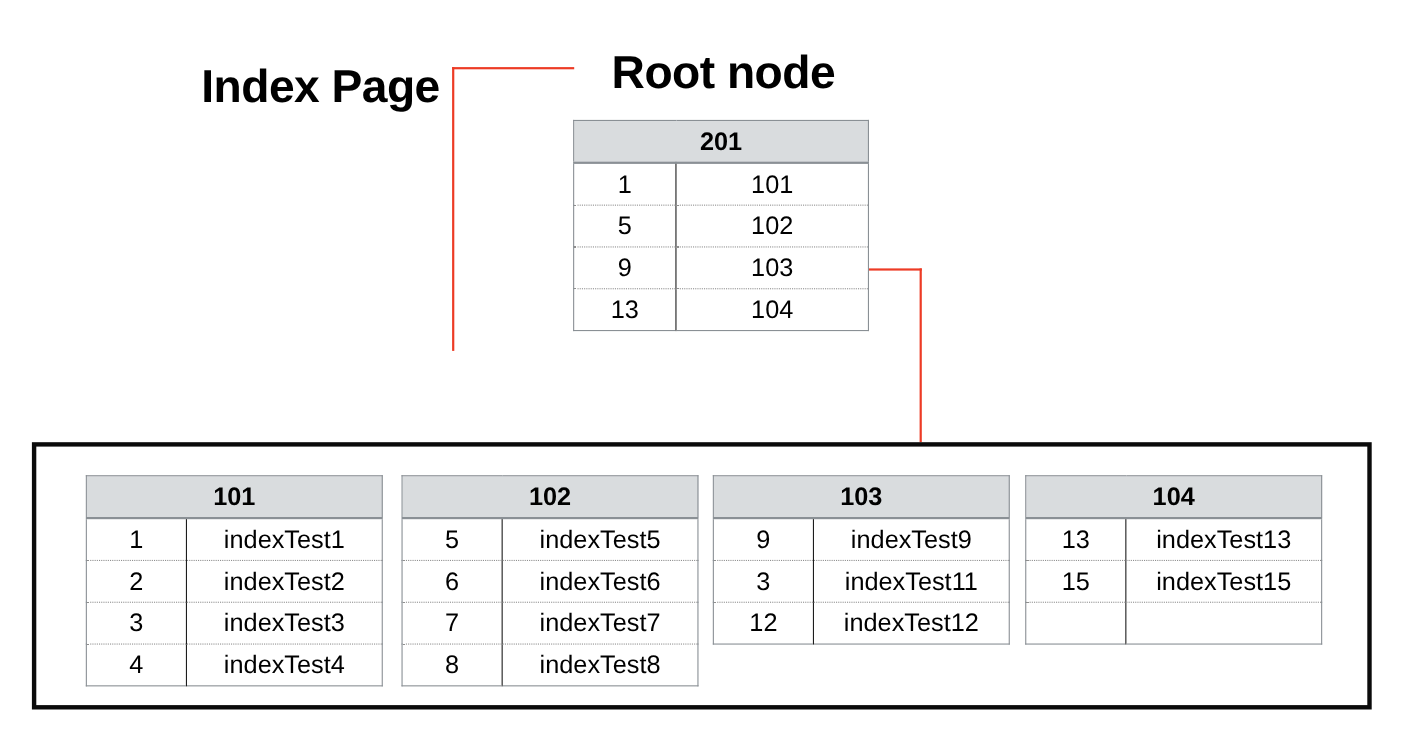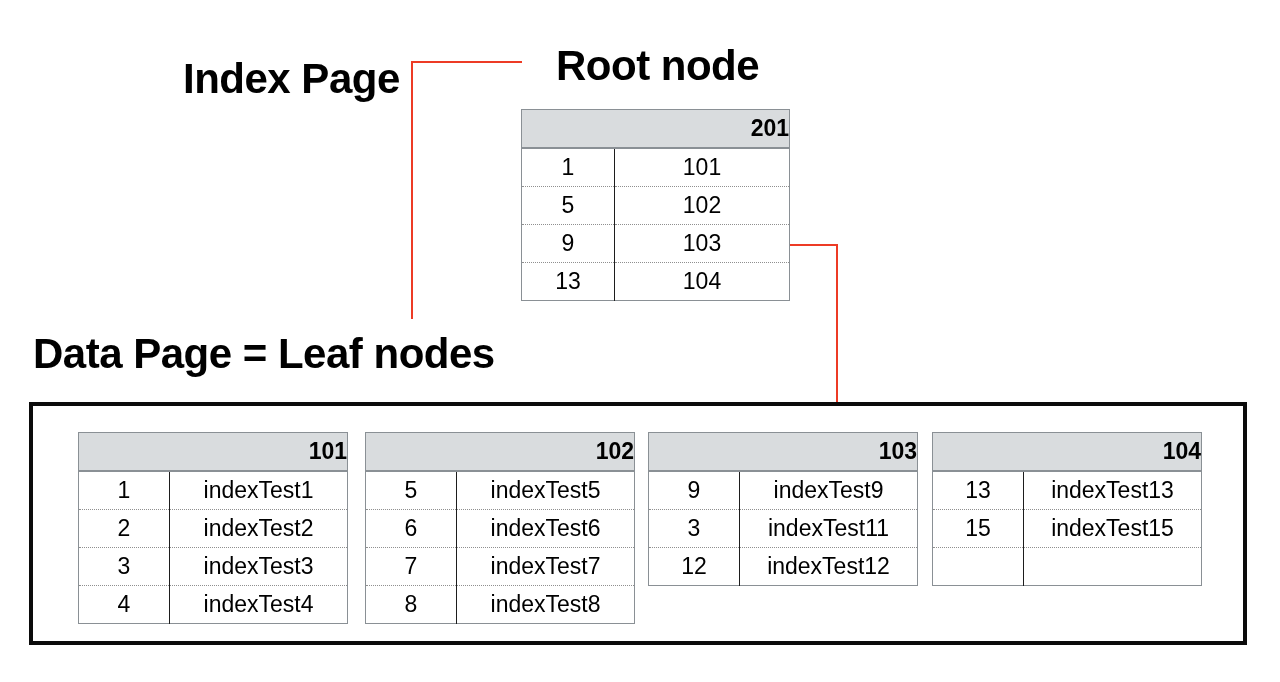--- a/index.html
+++ b/index.html
@@ -57,21 +57,21 @@
     background: #ffffff;
     border: 1px solid var(--table-border, #8a9095);
     font-size: 23px;
     color: #000000;
   }
   table.node th {
     height: 37px;
     background: var(--table-header-bg, #d9dcde);
     border-bottom: 2px solid var(--table-border, #8a9095);
     font-weight: bold;
-    text-align: right;
+    text-align: center;
     padding: 0;
   }
   table.node td {
     height: 37px;
     text-align: center;
     padding: 0;
     font-weight: normal;
   }
   table.node td.key {
     width: 90px;
@@ -89,21 +89,20 @@
   #leaf-table-2 { left: 648px; top: 432px; }
   #leaf-table-3 { left: 932px; top: 432px; }
 </style>
 </head>
 <body>
 
 <div class="canvas">
 
   <div class="heading" id="index-page-label">Index Page</div>
   <div class="heading" id="root-node-label">Root node</div>
-  <div class="heading" id="data-page-label">Data Page = Leaf nodes</div>
 
   <div class="conn" id="bracket-h"></div>
   <div class="conn" id="bracket-v"></div>
   <div class="conn" id="arrow-h"></div>
   <div class="conn" id="arrow-v"></div>
   <div id="arrow-head"></div>
 
   <table class="node" id="root-table">
     <thead>
       <tr>

